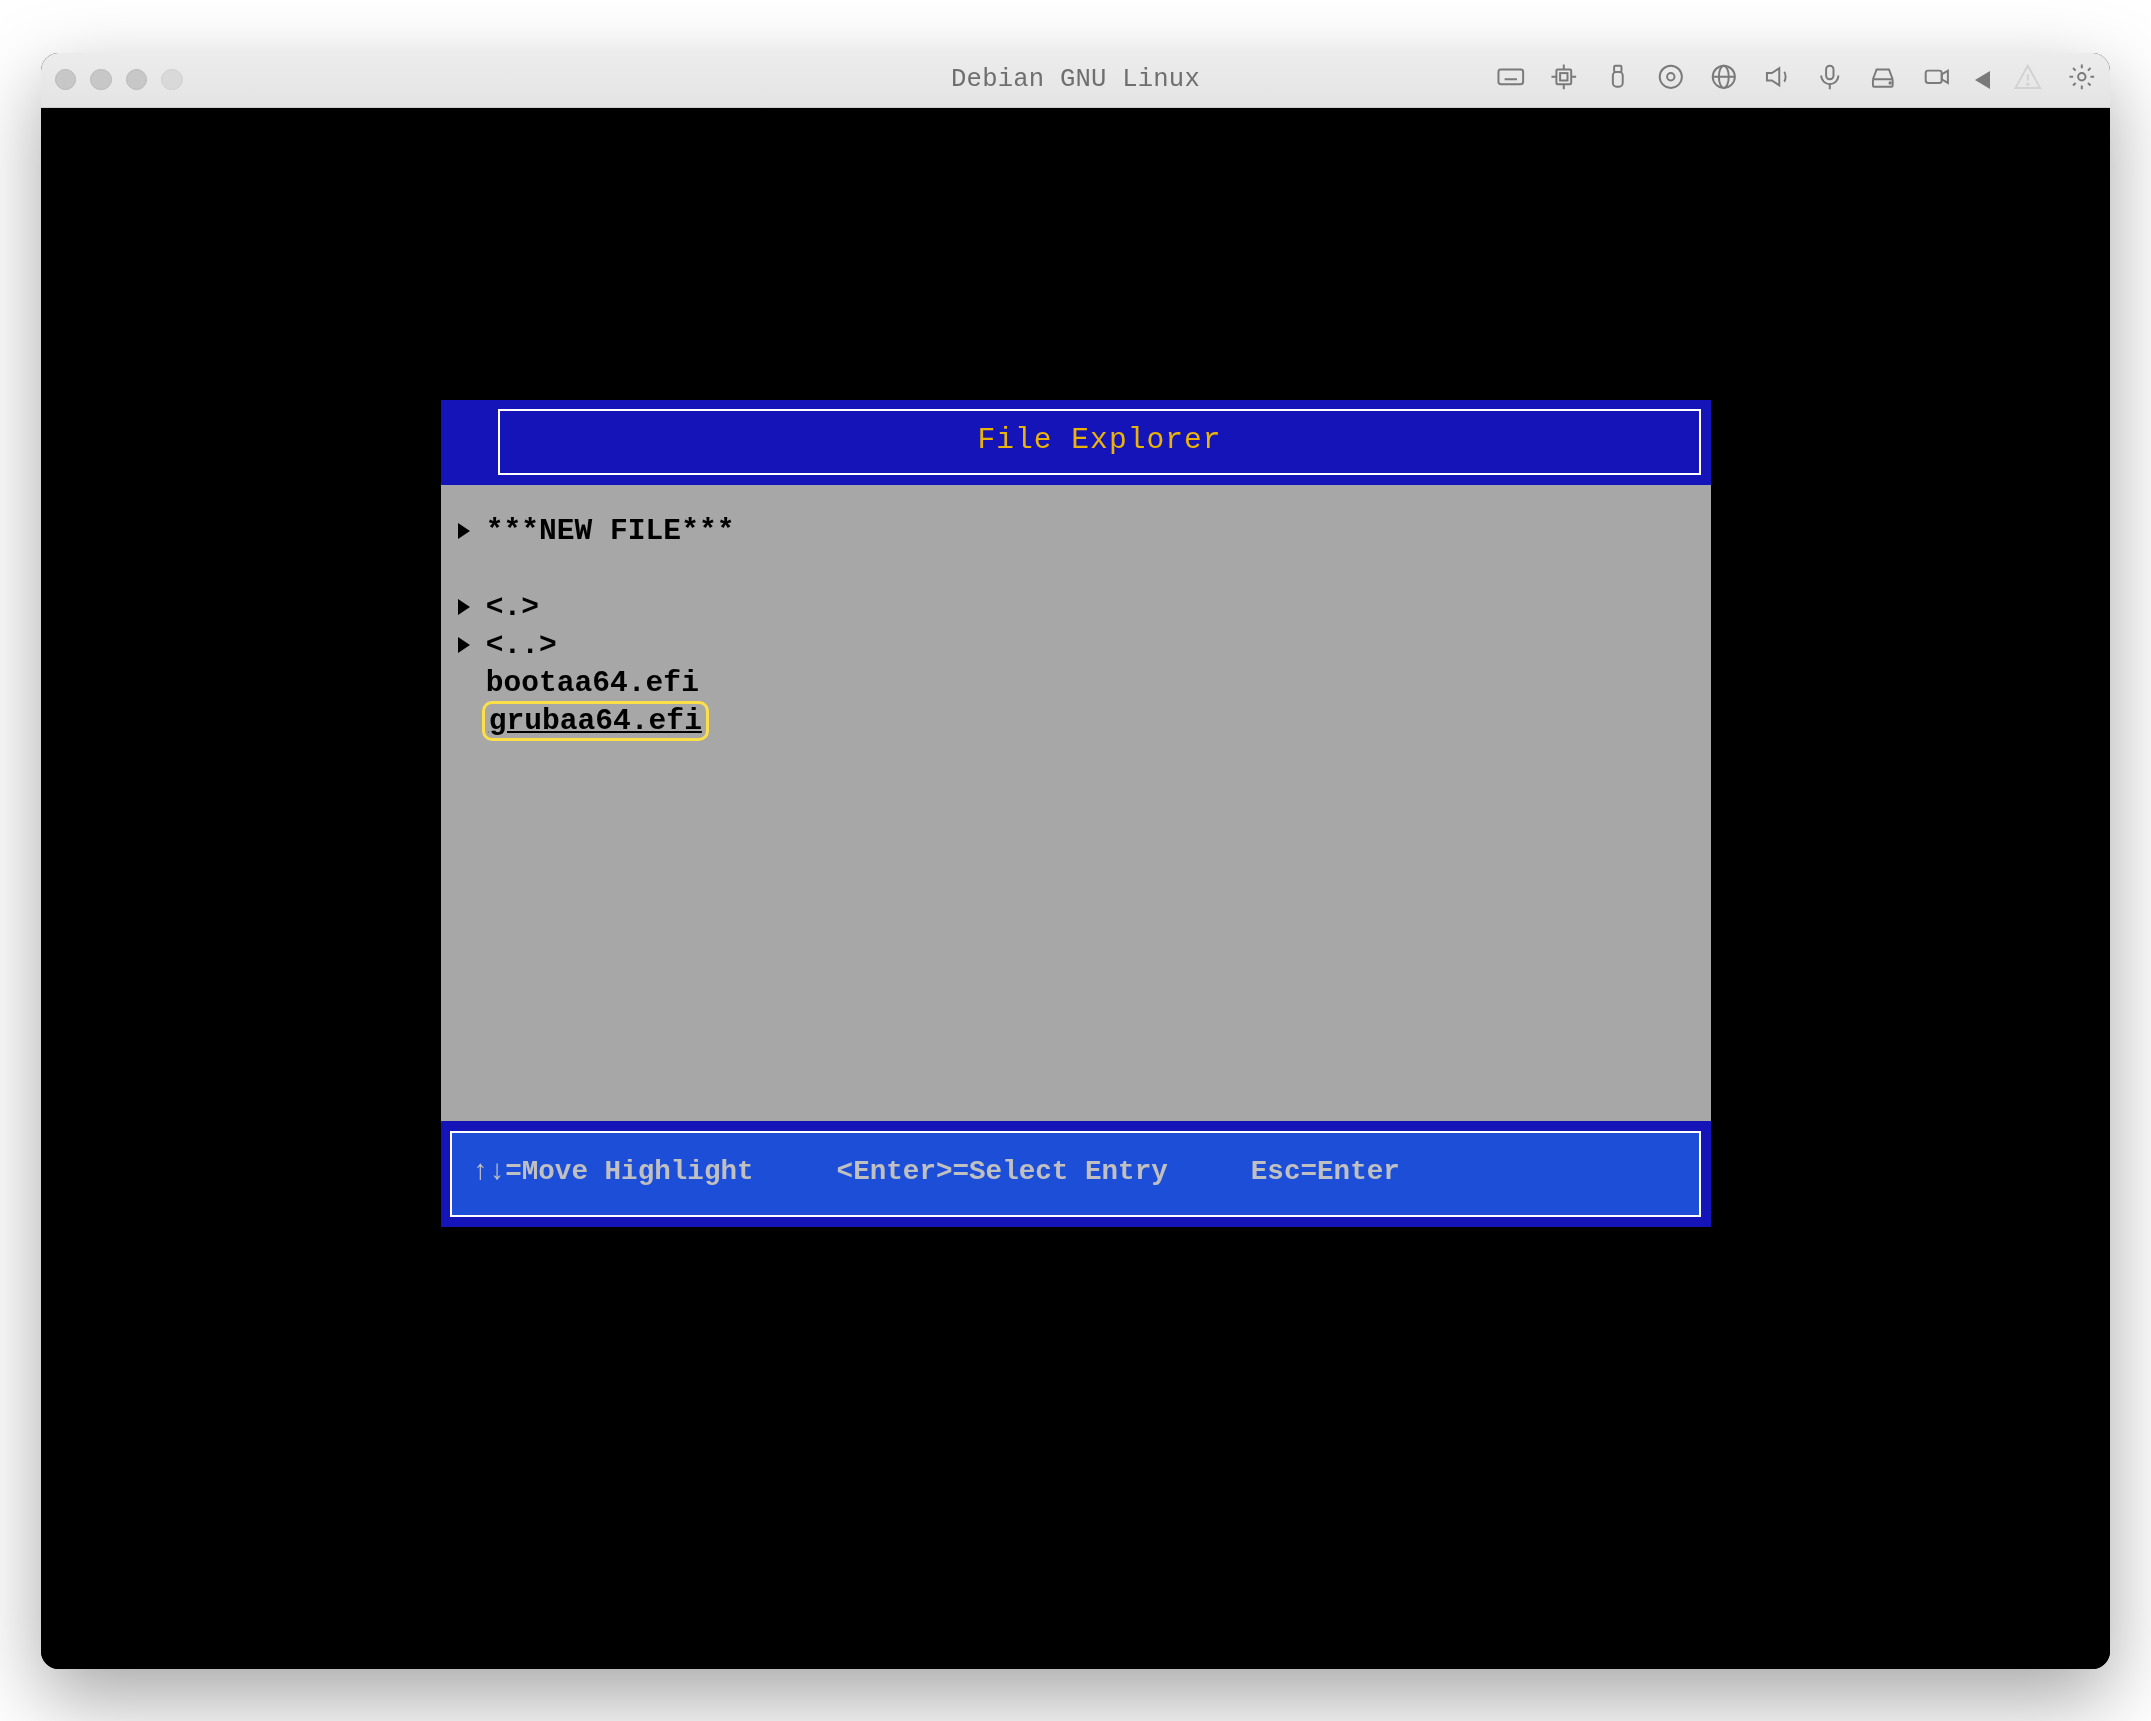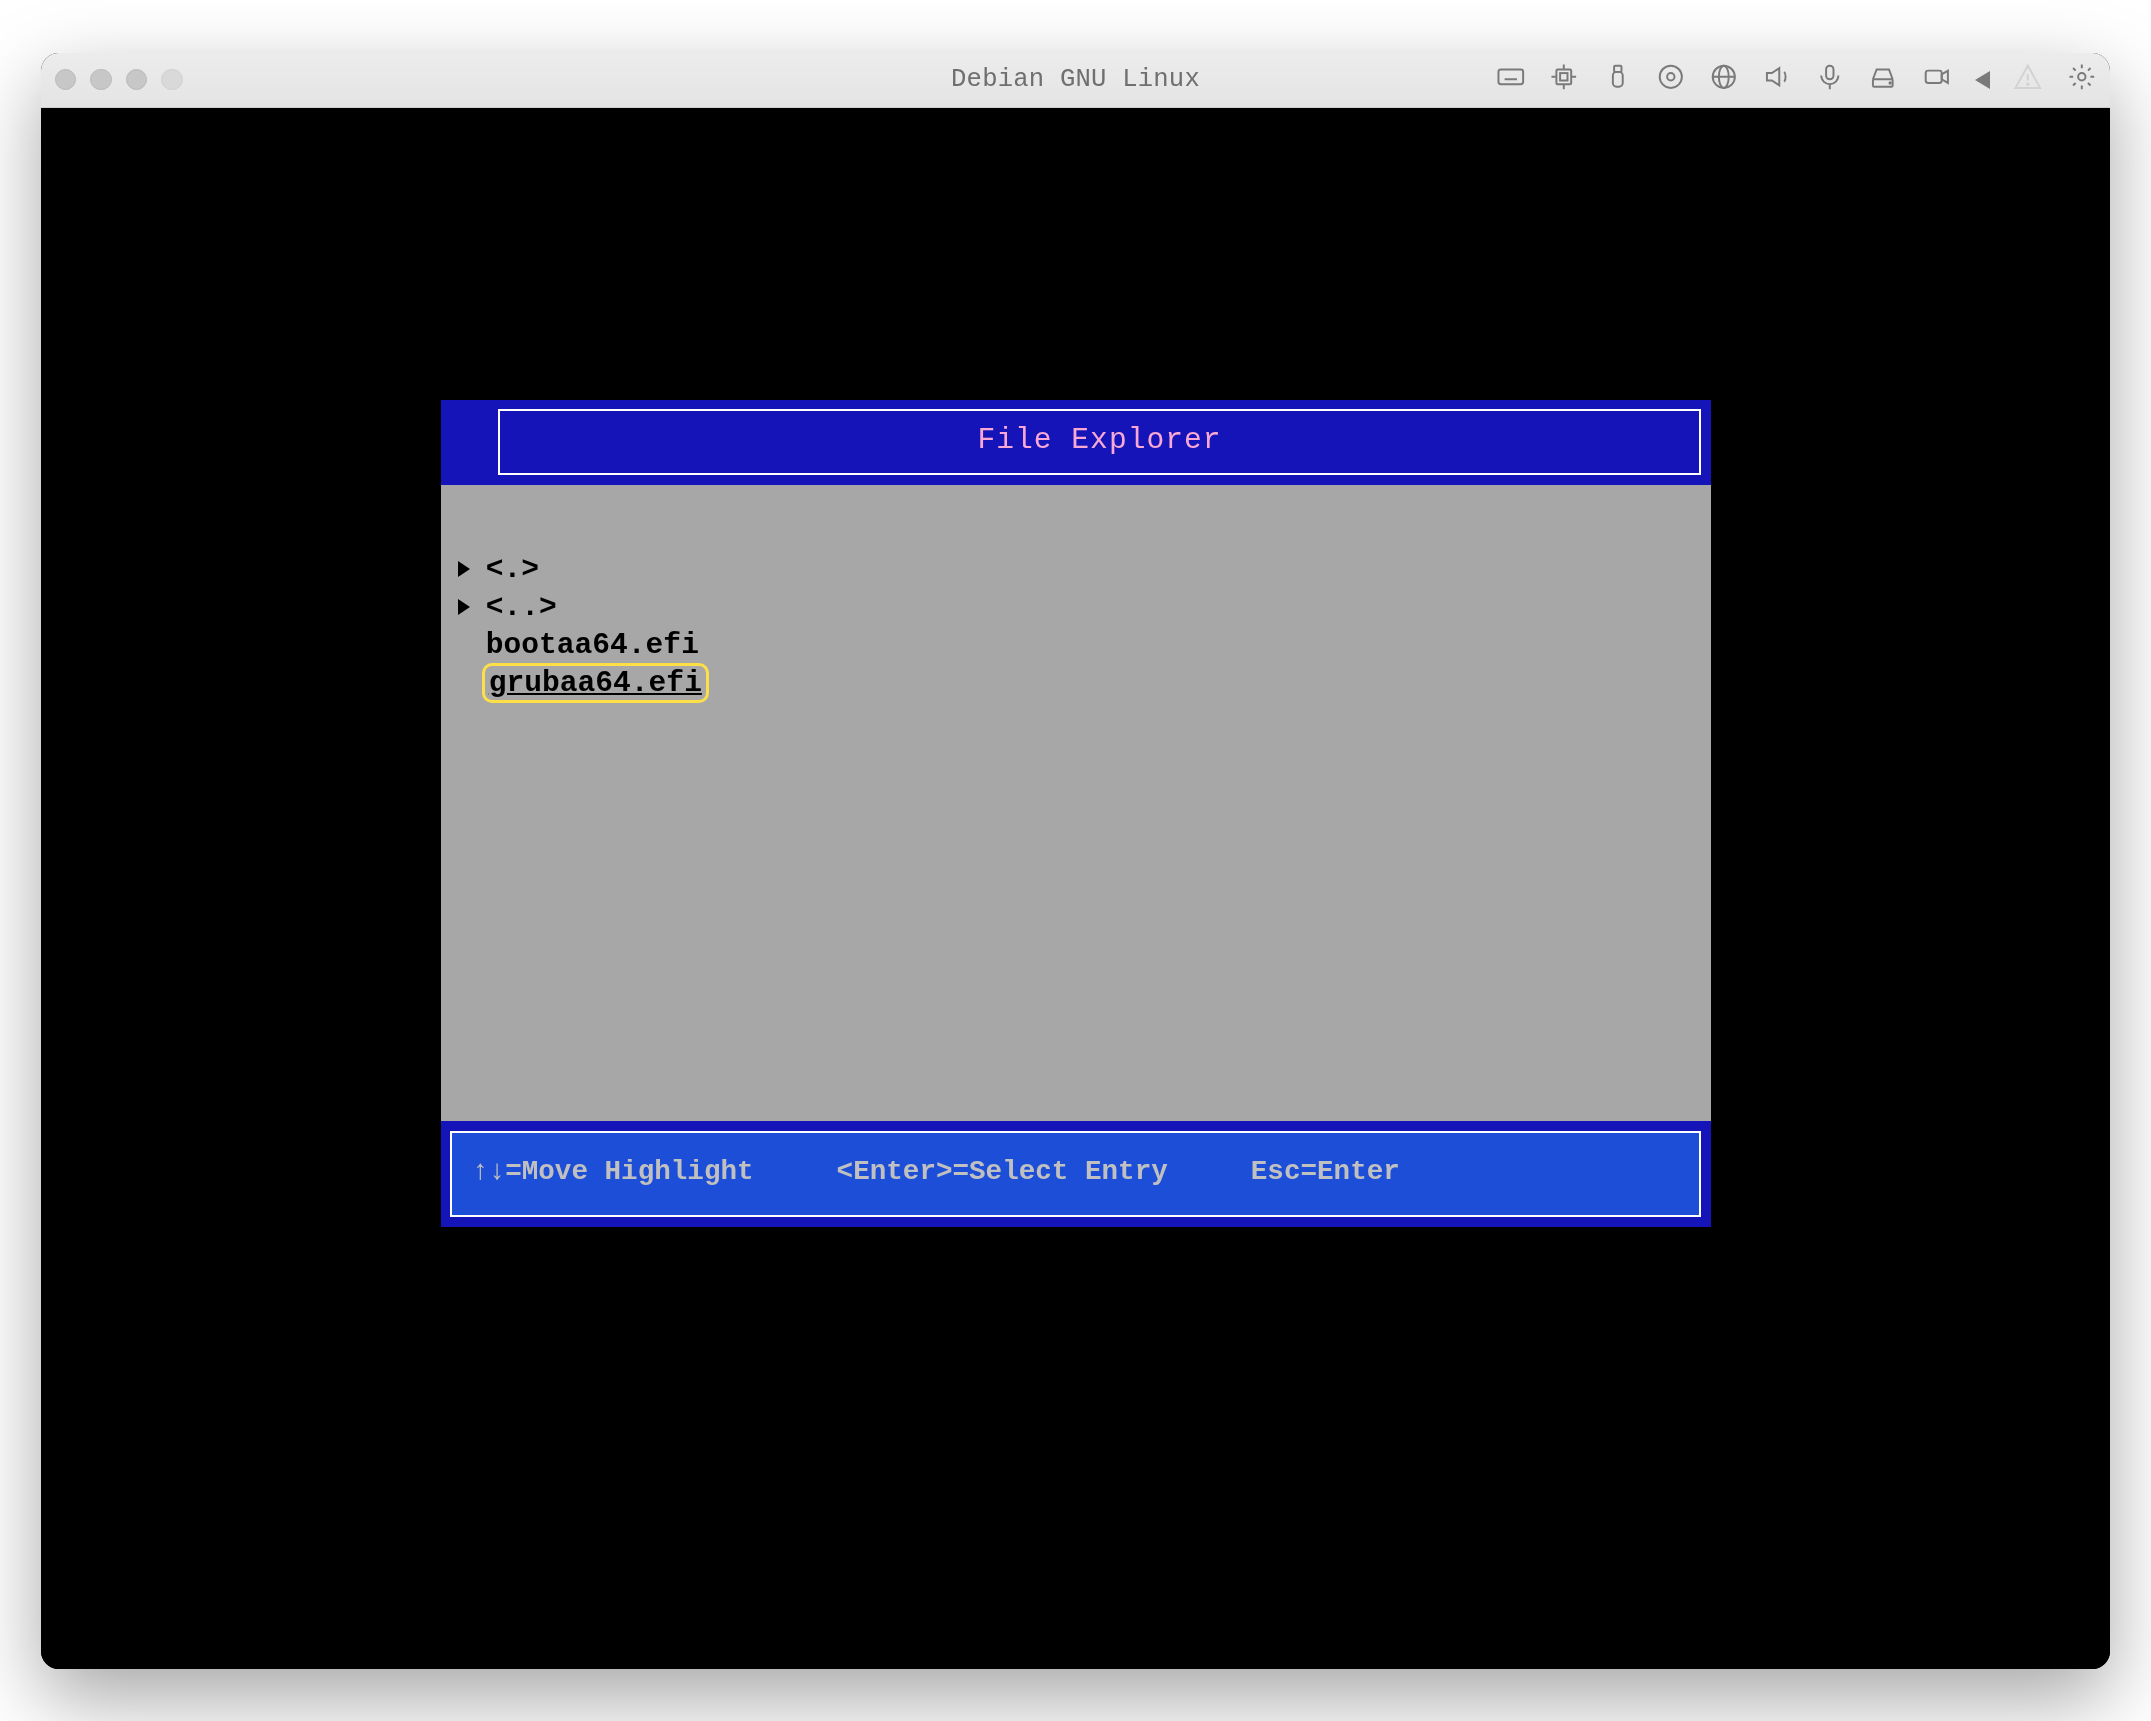--- a/index.html
+++ b/index.html
@@ -74,21 +74,21 @@
     font-weight: bold;
     color: #000;
   }
 
   .bios-titlebar {
     background: #1414b8;
     padding: 9.9px;
   }
   .bios-titlebox {
     border: 2px solid #ffffff;
-    color: #f9a8d4;
+    color: #eab308;
     text-align: center;
     padding: 11.8px 0 15.8px 0;
     font-size: 29.6px;
     font-weight: normal;
     letter-spacing: 1px;
     font-family: "Courier New", Courier, monospace;
     margin-left: 48px;
   }
 
   .bios-body {
@@ -225,20 +225,24 @@
   </div>
 
   <div class="vm-screen">
     <div class="bios-panel">
 
       <div class="bios-titlebar">
         <div class="bios-titlebox">File Explorer</div>
       </div>
 
       <div class="bios-body">
+        <div class="bios-entry">
+            <span class="arrow"></span>
+            <span class="lbl">***NEW FILE***</span>
+          </div>
         <div class="bios-spacer"></div>
         <div class="bios-entry">
             <span class="arrow"></span>
             <span class="lbl">&lt;.&gt;</span>
           </div>
         <div class="bios-entry">
             <span class="arrow"></span>
             <span class="lbl">&lt;..&gt;</span>
           </div>
         <div class="bios-entry noarrow">

